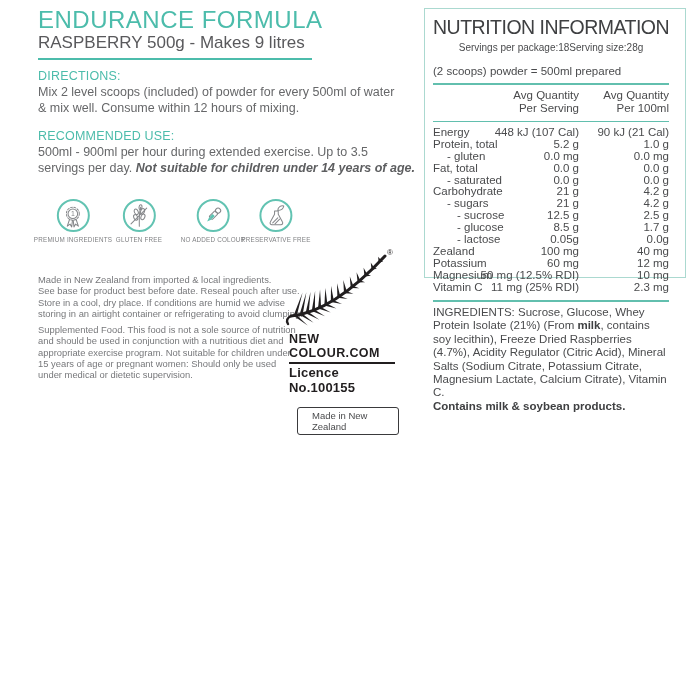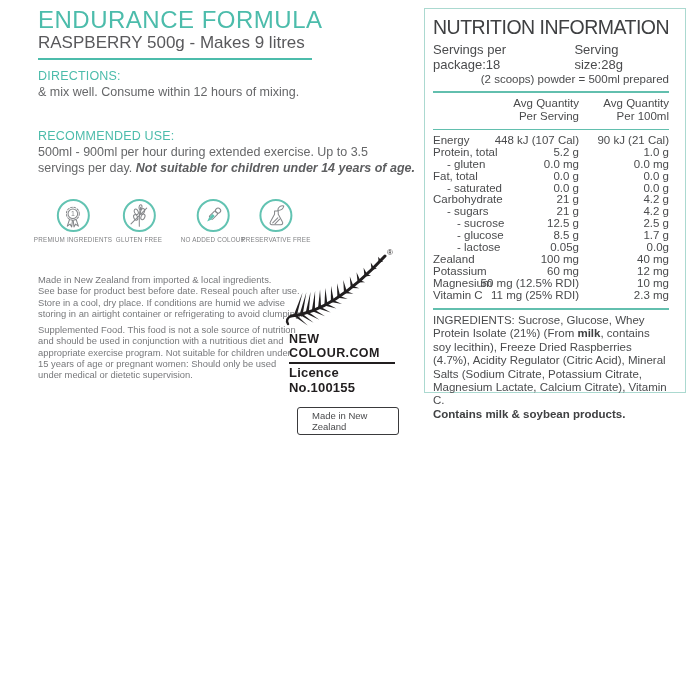--- a/index.html
+++ b/index.html
@@ -22,25 +22,25 @@
   
   .fernblock{position:absolute;left:283px;top:250px;width:116px;}
   .fernsvg{overflow:visible;display:block;}
   .reg{position:absolute;left:104px;top:-2px;font-size:8px;color:#211e1f;}
   .nzcom{font-size:12.5px;font-weight:700;letter-spacing:.4px;color:#211e1f;margin:2px 0 0 6px;}
   .licline{width:106px;height:2px;background:#211e1f;margin:2px 0 1px 6px;}
   .licence{font-size:13px;font-weight:700;color:#211e1f;margin-left:6px;letter-spacing:.2px;}
   .minzbox{display:inline-block;margin:12px 0 0 14px;padding:2px 14px;border:1px solid #3a3a3c;
            border-radius:3px;font-size:9.5px;color:#4a4b4d;}
   
-  .panel{position:absolute;left:424px;top:8px;width:262px;height:385px;box-sizing:border-box;
+  .panel{position:absolute;left:424px;top:8px;width:262px;height:270px;box-sizing:border-box;
          border:1px solid #abd9d0;padding:7px 16px 8px 8px;color:#4a4b4d;}
   .ntitle{font-size:19.5px;letter-spacing:-.5px;color:#3f4042;font-weight:400;margin:0 0 3px 0;white-space:nowrap;}
-  .servrow{display:flex;justify-content:center;font-size:13px;}
-  .scoop{font-size:11.5px;margin-top:1px;text-align:right;}
+  .servrow{display:flex;justify-content:center;font-size:10px;}
+  .scoop{font-size:11.5px;margin-top:12px;}
   .prule{height:1.5px;background:#62bfae;border:0;margin:6px 0 4px 0;}
   .colheads{position:relative;height:26px;font-size:11.5px;line-height:13px;}
   .colheads .c1{position:absolute;right:90px;top:0;text-align:right;}
   .colheads .c2{position:absolute;right:0;top:0;text-align:right;}
   .ntable{margin-top:2px;text-align:right;}
   .nrow{position:relative;height:11.9px;font-size:11.5px;}
   .nname{position:absolute;left:0;top:0;white-space:nowrap;}
   .ind1 .nname{left:14px;}
   .ind2 .nname{left:24px;}
   .nserv{position:absolute;right:90px;top:0;white-space:nowrap;}
@@ -54,20 +54,21 @@
 <body>
 
 <div class="canvas">
 
   <div class="title">ENDURANCE FORMULA</div>
   <div class="subtitle">RASPBERRY 500g - Makes 9 litres</div>
   <div class="tealrule"></div>
 
   <div class="sechead" style="top:69px;">DIRECTIONS:</div>
   <div class="bodytxt" style="top:85px;width:380px;">
+    <div>Mix 2 level scoops (included) of powder for every 500ml of water</div>
     <div>&amp; mix well. Consume within 12 hours of mixing.</div>
   </div>
 
   <div class="sechead" style="top:129px;">RECOMMENDED USE:</div>
   <div class="bodytxt" style="top:145px;width:400px;">
     <div>500ml - 900ml per hour during extended exercise. Up to 3.5</div>
     <div><span>servings per day. </span><span class="warn">Not suitable for children under 14 years of age.</span></div>
   </div>
 
   <div class="badge" style="left:73px;">

